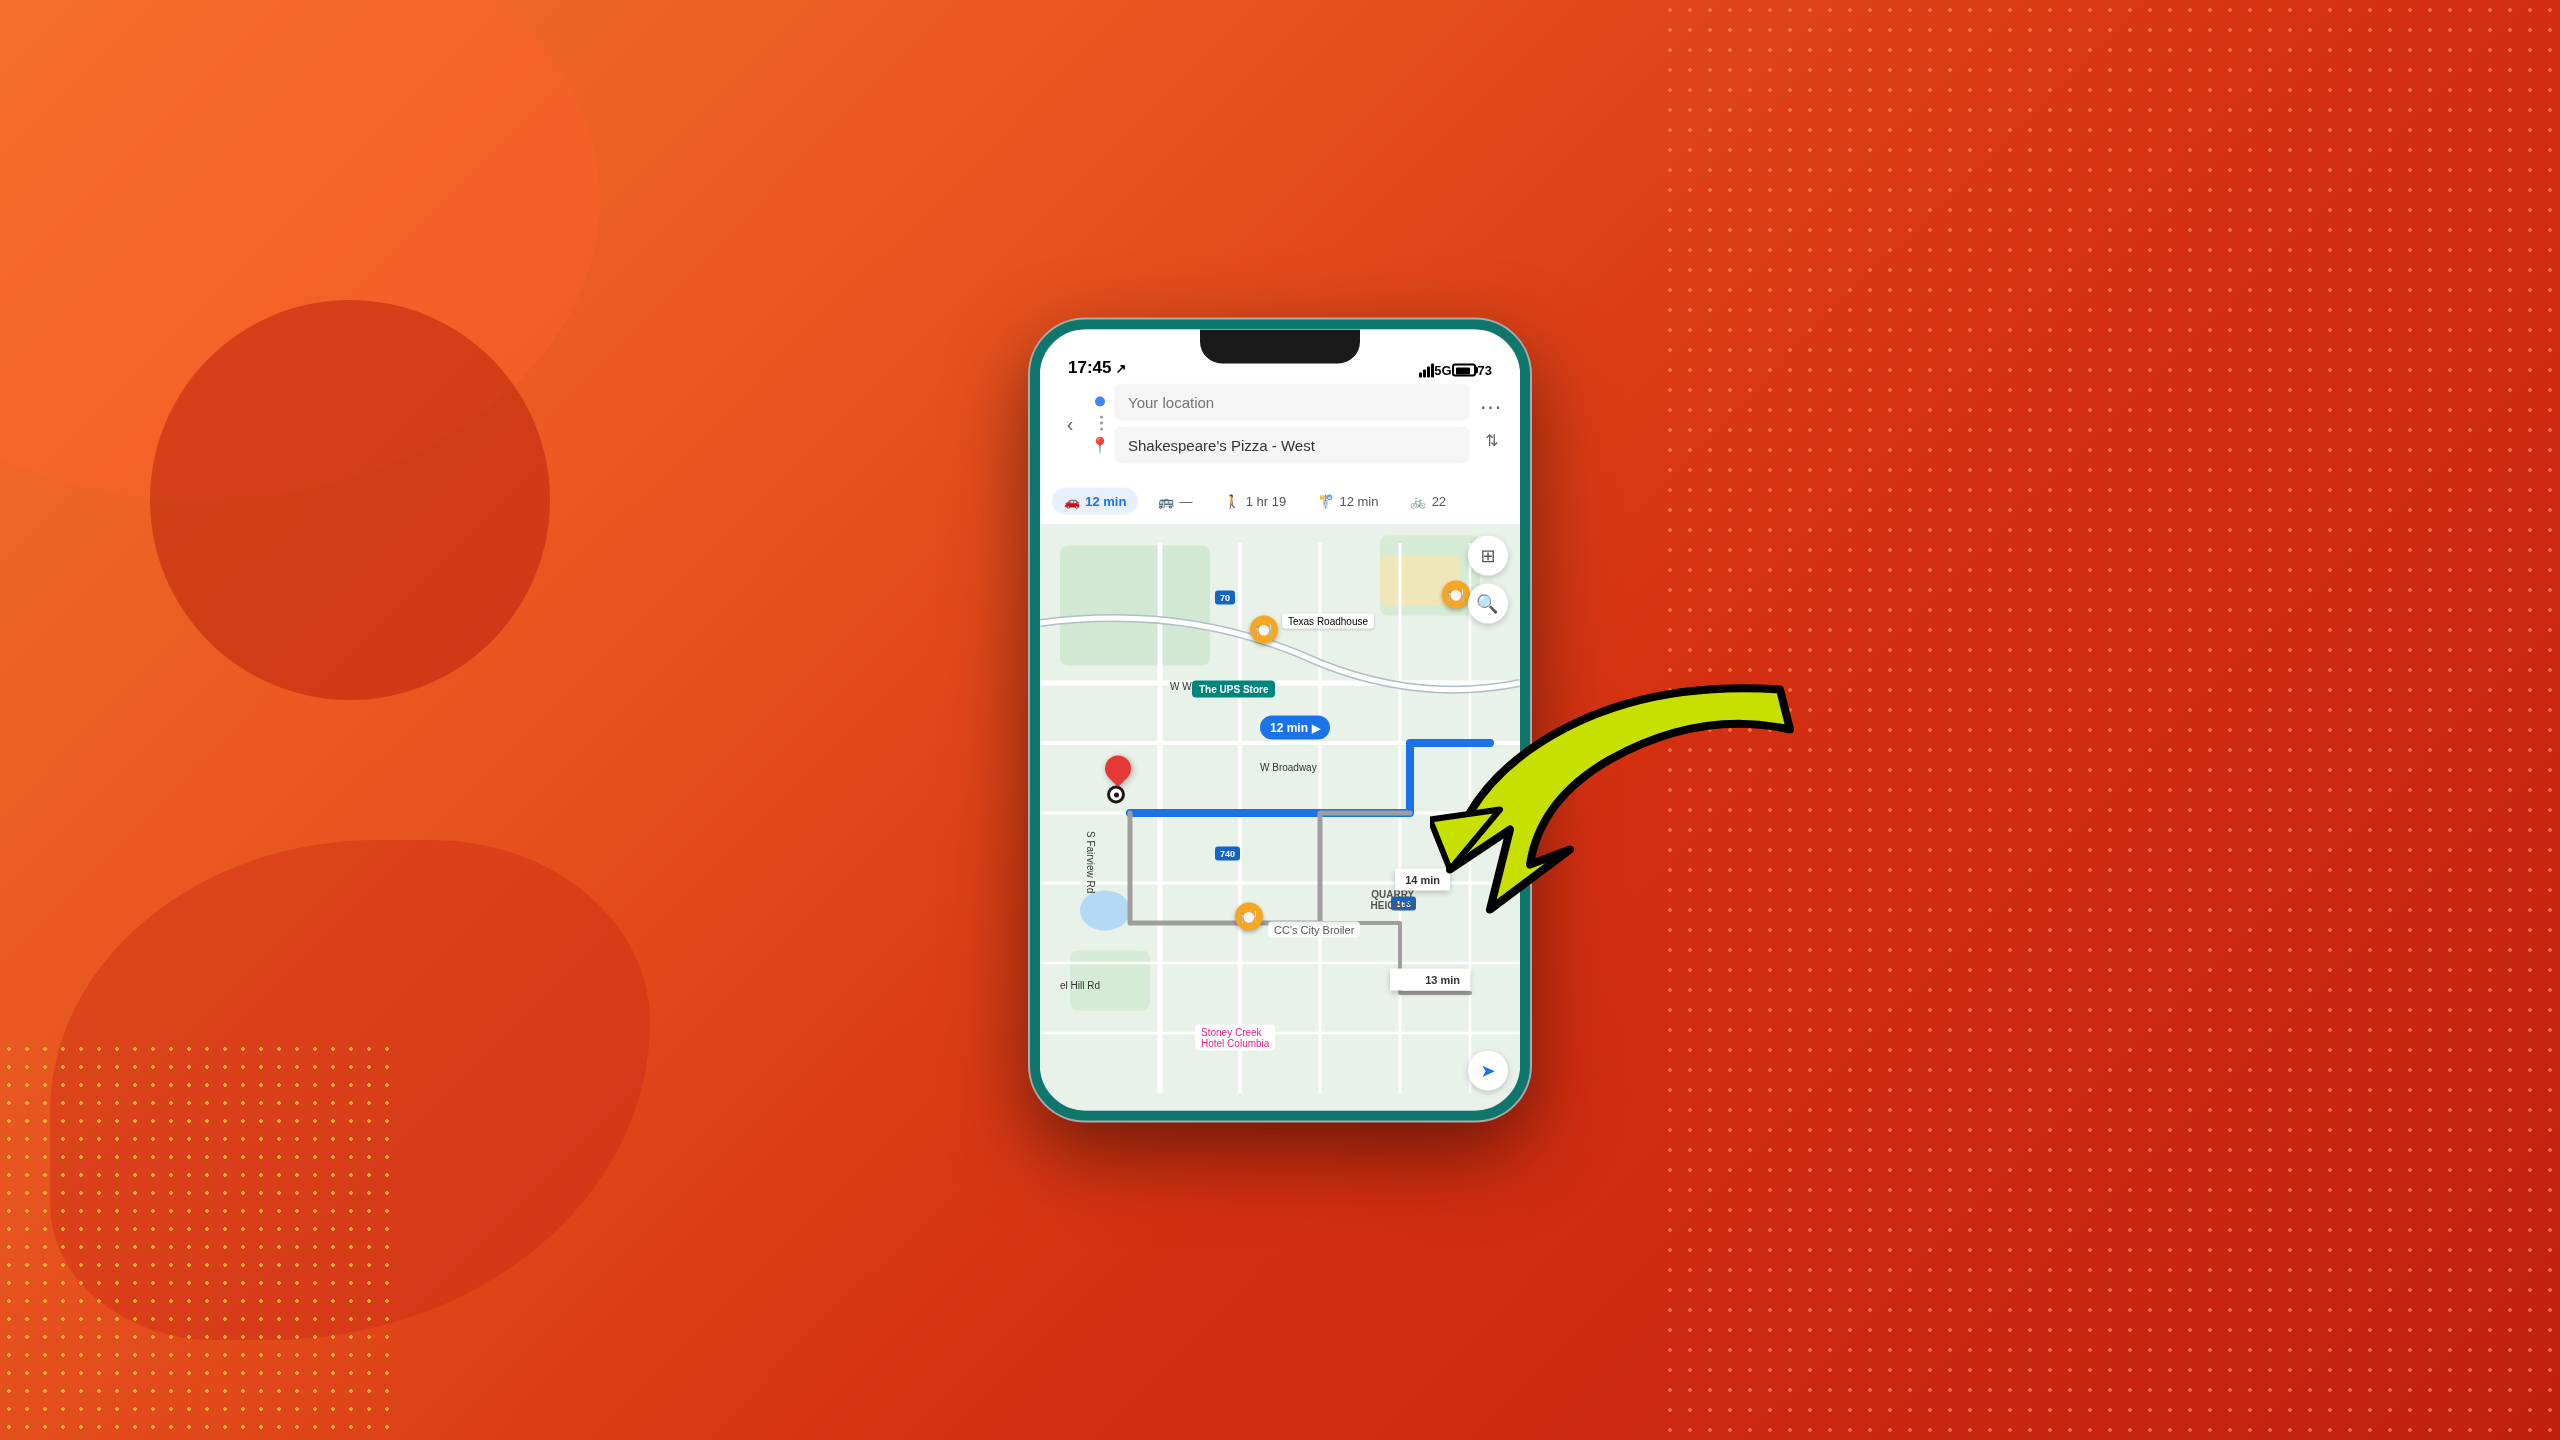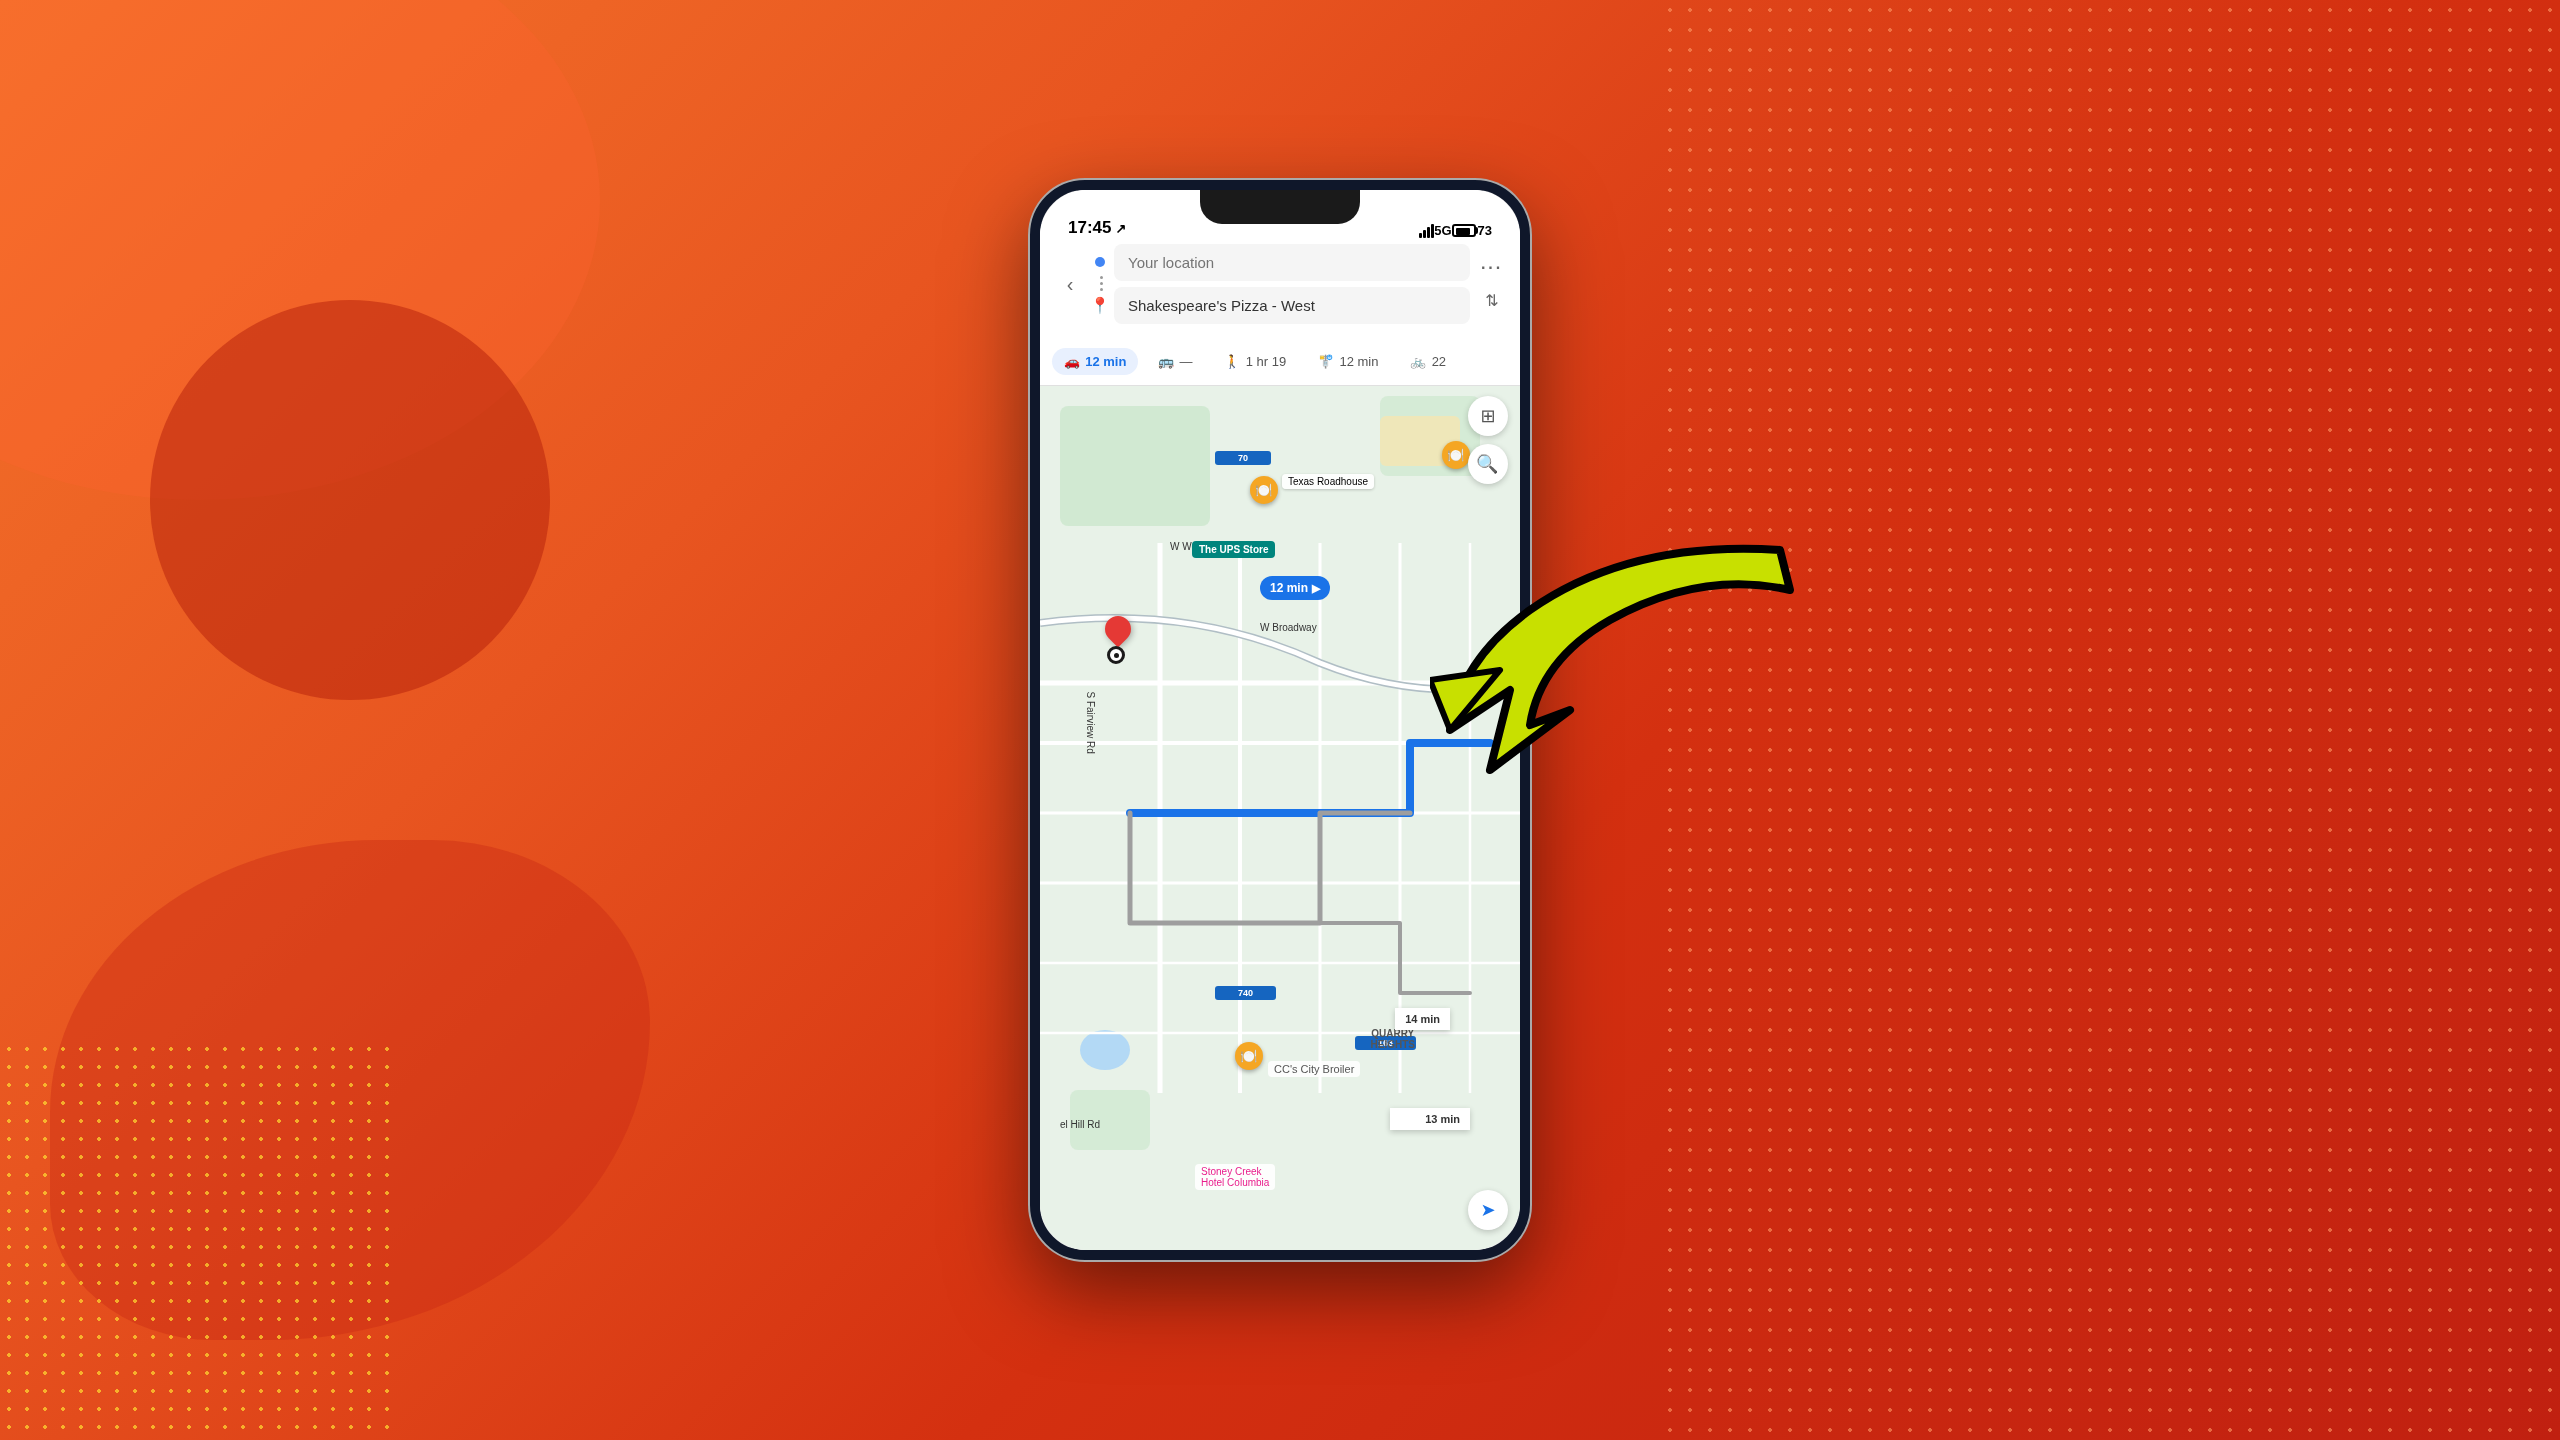--- a/index.html
+++ b/index.html
@@ -31,24 +31,24 @@
     .phone-wrapper {
       position: absolute;
       left: 50%;
       top: 50%;
       transform: translate(-50%, -50%);
       z-index: 10;
     }
 
     .phone {
       width: 500px;
-      height: 1080px;
+      height: 801px;
       background: #f0f0f0;
       border-radius: 55px;
-      border: 10px solid #0f172a;
+      border: 10px solid #0f766e;
       box-shadow: 0 0 0 2px #aaa, 0 30px 80px rgba(0,0,0,0.5), inset 0 0 0 2px #e0e0e0;
       position: relative;
       overflow: hidden;
     }
 
     
     .notch {
       position: absolute;
       top: 0;
       left: 50%;
@@ -451,21 +451,21 @@
       z-index: 2;
     }
 
     
     .highway-badge {
       position: absolute;
       background: #1565c0;
       color: white;
       font-size: 9px;
       font-weight: 900;
-      padding: 2px 23px;
+      padding: 2px 5px;
       border-radius: 3px;
     }
 
     
     .restaurant-label {
       position: absolute;
       background: rgba(255,255,255,0.9);
       font-size: 10px;
       padding: 2px 6px;
       border-radius: 4px;

